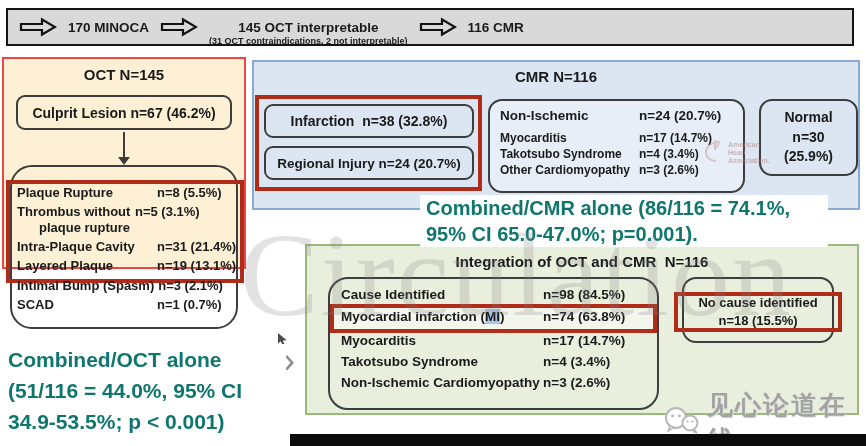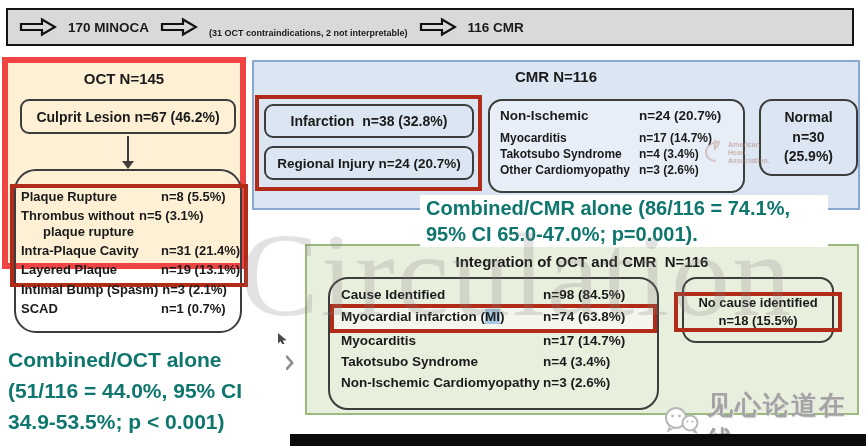--- a/index.html
+++ b/index.html
@@ -16,21 +16,21 @@
   .fnote{font-size:9px;margin-top:1px;white-space:nowrap;}
 
   
   .panel{position:absolute;box-sizing:border-box;}
   .rbox{position:absolute;box-sizing:border-box;border:2px solid #3d3d3d;border-radius:9px;
         display:flex;align-items:center;justify-content:center;text-align:center;}
   .redrect{position:absolute;box-sizing:border-box;border:4px solid #b02c18;z-index:2;}
   .pre{white-space:pre;}
 
   
-  .oct{left:2px;top:57px;width:244px;height:212px;background:#fdf0d5;border:6px solid #ef4444;}
+  .oct{left:2px;top:57px;width:244px;height:212px;background:#fdf0d5;border:2px solid #ef4444;}
   .oct-title{position:absolute;left:0;top:7px;width:100%;text-align:center;font-size:15px;}
   .culprit{left:12px;top:36px;width:216px;height:35px;background:#fdf0d5;font-size:14px;}
   .oct-arrow-line{position:absolute;left:119px;top:73px;width:2px;height:26px;background:#3d3d3d;}
   .oct-arrow-head{position:absolute;left:114px;top:98px;width:0;height:0;
         border-left:6px solid transparent;border-right:6px solid transparent;border-top:8px solid #3d3d3d;}
   .oct-listbox{position:absolute;left:6px;top:106px;width:228px;height:164px;box-sizing:border-box;
         border:2px solid #3d3d3d;border-radius:22px;}
   .oct-red{left:2px;top:121px;width:238px;height:103px;}
   .oct-rows{position:absolute;left:13px;top:126px;width:220px;z-index:3;}
   .orow{display:flex;font-size:13px;line-height:1.24;margin-bottom:3px;}
@@ -102,20 +102,21 @@
           <path d="M2 7 H23 V2.5 L36 10 L23 17.5 V13 H2 Z" fill="#d9d9d9" stroke="#111" stroke-width="2.2"></path>
         </svg>
     </span>
     <span class="fstep">170 MINOCA</span>
     <span class="farrow">
       <svg width="38" height="20" viewBox="0 0 38 20">
           <path d="M2 7 H23 V2.5 L36 10 L23 17.5 V13 H2 Z" fill="#d9d9d9" stroke="#111" stroke-width="2.2"></path>
         </svg>
     </span>
     <span class="fstep3wrap">
+      <span class="fstep">145 OCT interpretable</span>
       <span class="fnote">(31 OCT contraindications, 2 not interpretable)</span>
     </span>
     <span class="farrow">
       <svg width="38" height="20" viewBox="0 0 38 20">
           <path d="M2 7 H23 V2.5 L36 10 L23 17.5 V13 H2 Z" fill="#d9d9d9" stroke="#111" stroke-width="2.2"></path>
         </svg>
     </span>
     <span class="fstep">116 CMR</span>
   </div>
 

